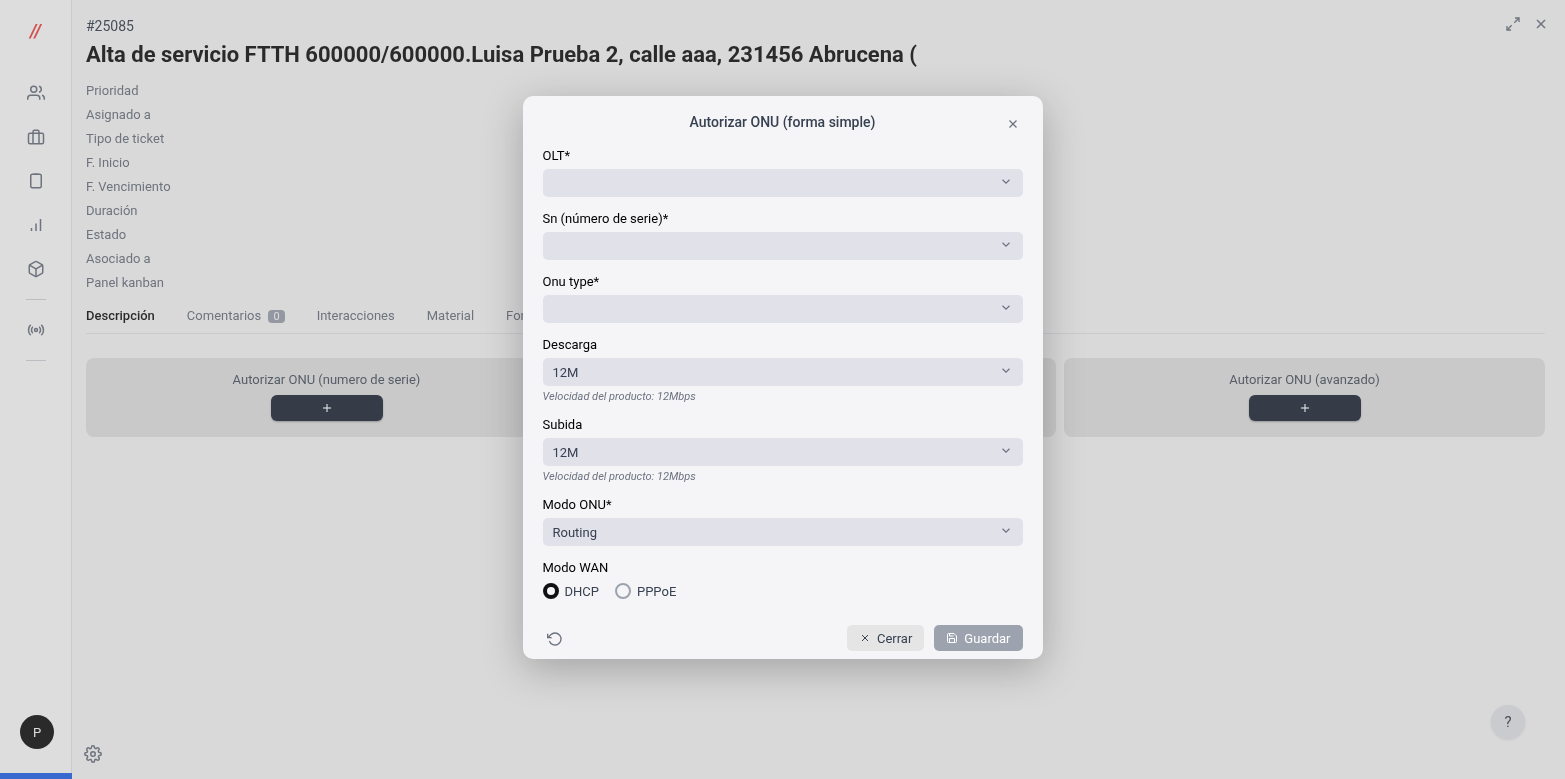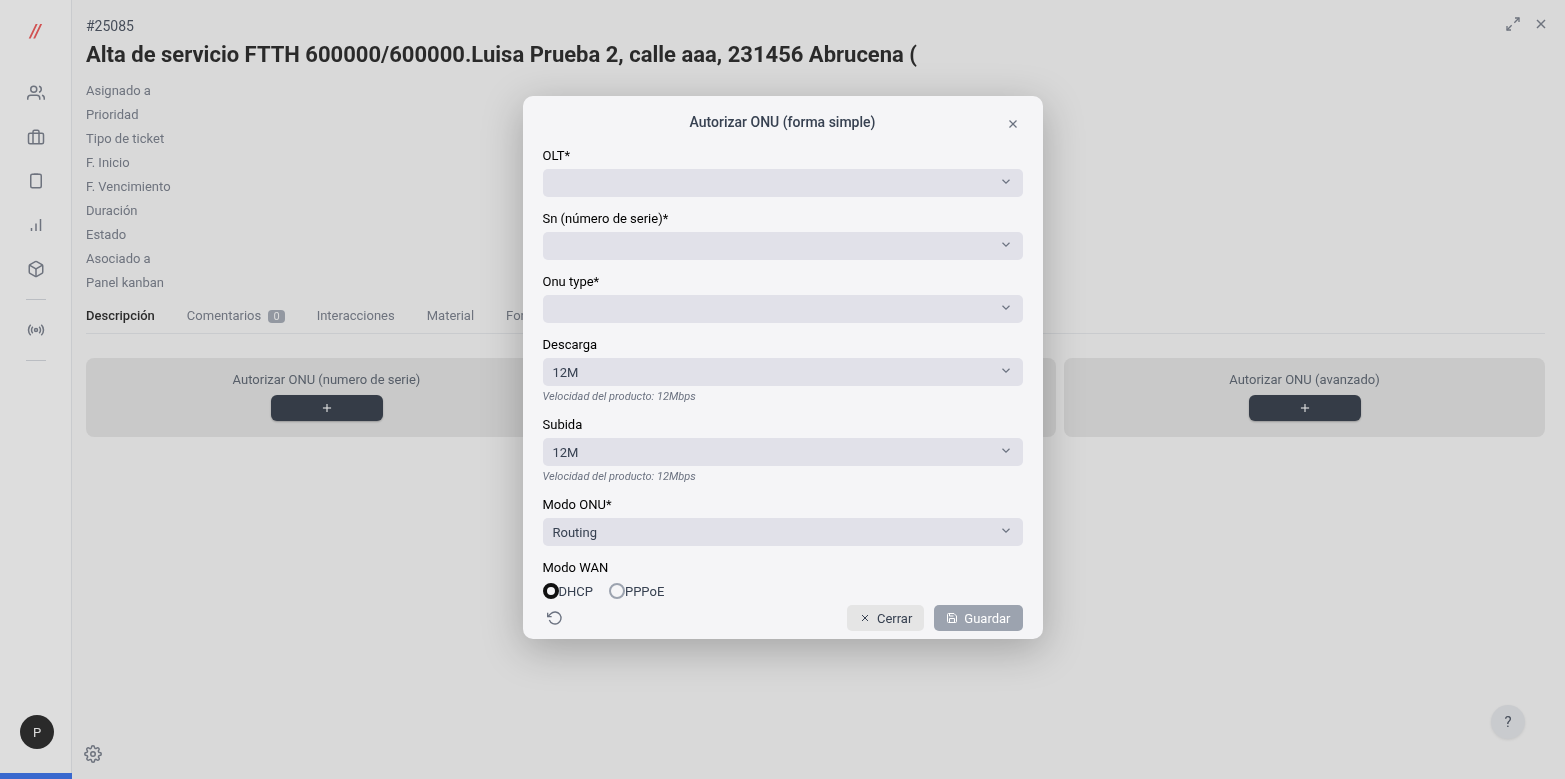--- a/index.html
+++ b/index.html
@@ -259,33 +259,34 @@
     }
     .radios {
       display: flex;
       gap: 16px;
       align-items: center;
       margin-top: 8px;
     }
     .radio {
       display: flex;
       align-items: center;
+      gap: 6px;
       font-size: 13px;
     }
     .radio-circle {
       width: 16px; height: 16px;
       border-radius: 50%;
       border: 2px solid #9ca3af;
     }
     .radio.selected .radio-circle { border: 4px solid #111; }
     .modal-footer {
       display: flex;
       justify-content: space-between;
-      align-items: center;
-      margin-top: 6px;
+      align-items: flex-end;
+      margin-top: 26px;
     }
     .reset-btn {
       width: 24px; height: 24px;
       display: flex;
       align-items: center;
       justify-content: center;
       color: #6b7280;
       cursor: pointer;
     }
     .reset-btn svg { width: 16px; height: 16px; stroke: currentColor; fill: none; stroke-width: 2; }
@@ -376,22 +377,22 @@
           <line x1="18" y1="6" x2="6" y2="18"></line>
           <line x1="6" y1="6" x2="18" y2="18"></line>
         </svg>
       </div>
   </div>
 
   <div class="ticket-id">#25085</div>
   <div class="ticket-title">Alta de servicio FTTH 600000/600000.Luisa Prueba 2, calle aaa, 231456 Abrucena (</div>
 
   <div class="meta-list">
+    <div>Prioridad</div>
     <div>Asignado a</div>
-    <div>Prioridad</div>
     <div>Tipo de ticket</div>
     <div>F. Inicio</div>
     <div>F. Vencimiento</div>
     <div>Duración</div>
     <div>Estado</div>
     <div>Asociado a</div>
     <div>Panel kanban</div>
   </div>
 
   <div class="tabs">

